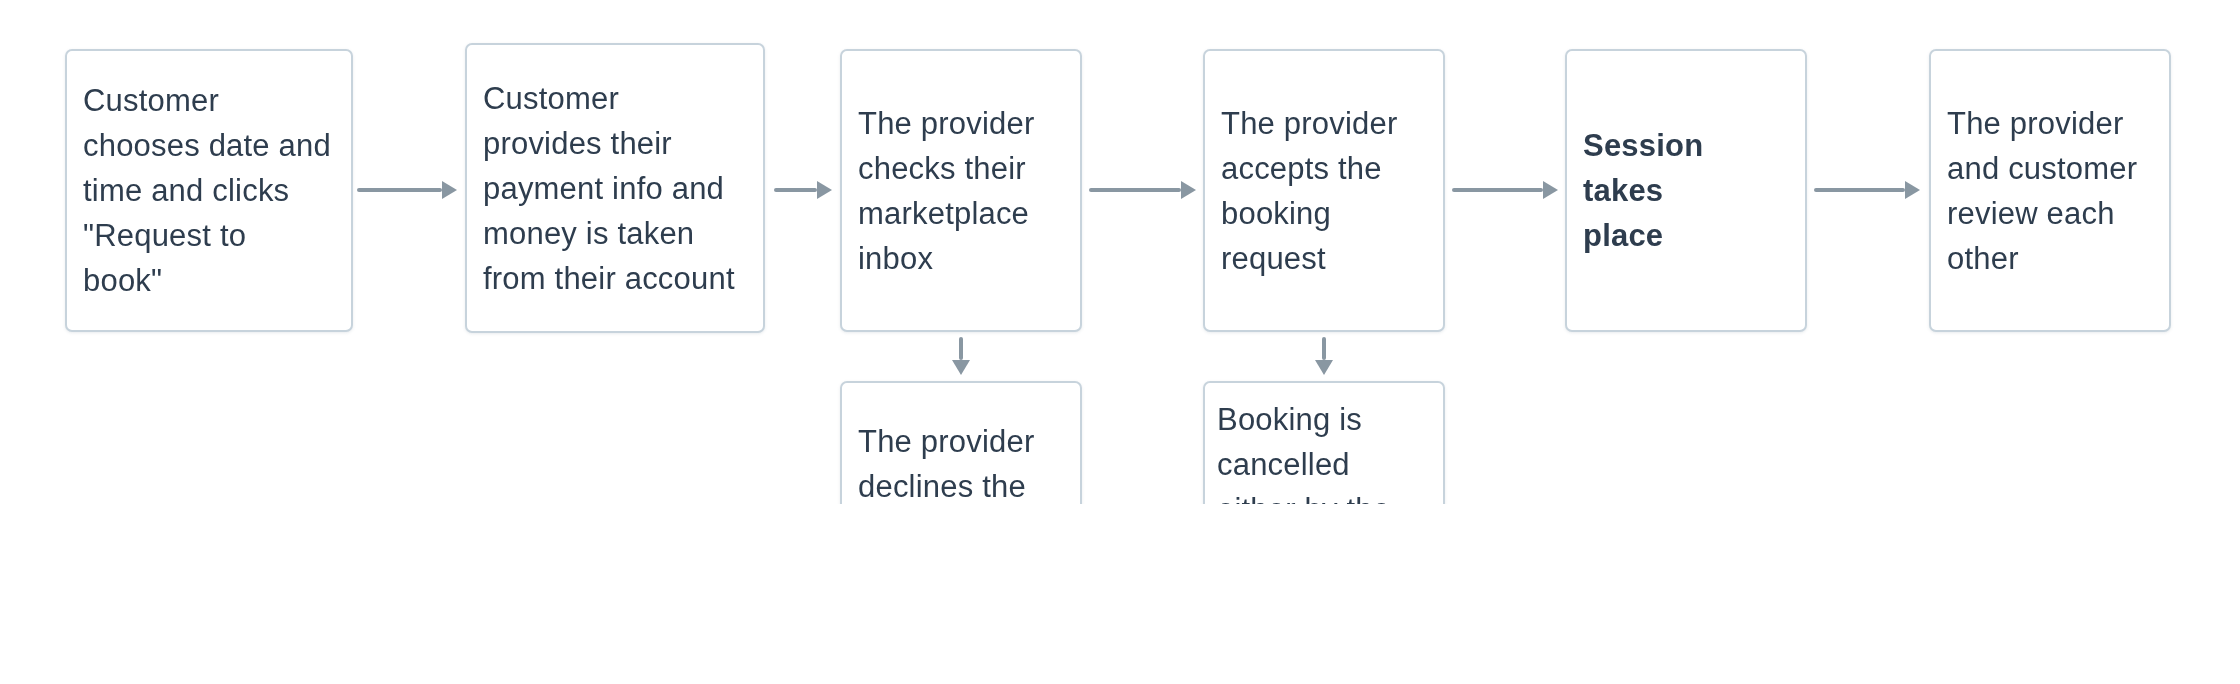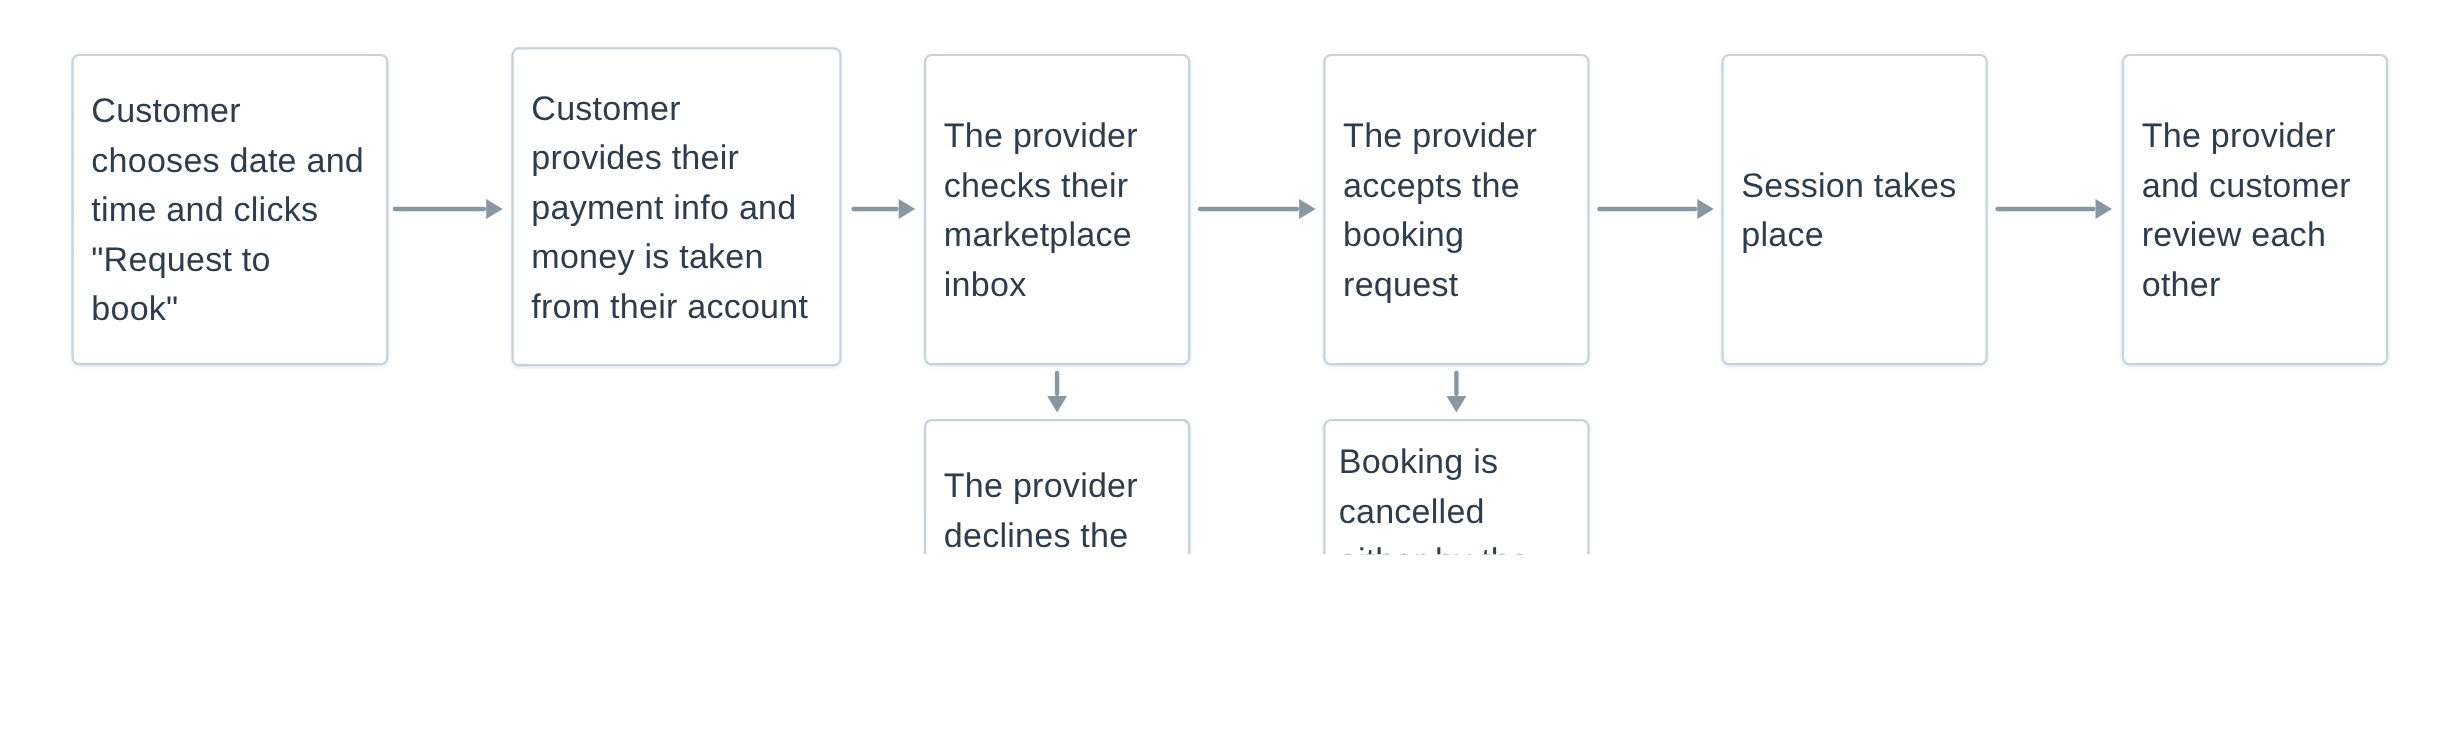--- a/index.html
+++ b/index.html
@@ -31,21 +31,21 @@
     font-size: 31px;
     line-height: 45px;
     white-space: pre-line;
     letter-spacing: 0.2px;
   }
   
   .b1 { left: 65px;   top: 49px; width: 288px; height: 283px; }
   .b2 { left: 465px;  top: 43px; width: 300px; height: 290px; }
   .b3 { left: 840px;  top: 49px; width: 242px; height: 283px; }
   .b4 { left: 1203px; top: 49px; width: 242px; height: 283px; }
-  .b5 { left: 1565px; top: 49px; width: 242px; height: 283px; }
+  .b5 { left: 1565px; top: 49px; width: 242px; height: 283px; font-weight: bold; }
   .b6 { left: 1929px; top: 49px; width: 242px; height: 283px; }
   
   .b7 { left: 840px;  top: 381px; width: 242px; height: 256px; }
   .b8 { left: 1203px; top: 381px; width: 242px; height: 256px; padding-left: 12px; }
 
   
   .arrow-h {
     position: absolute;
     top: 181px;
     height: 18px;

